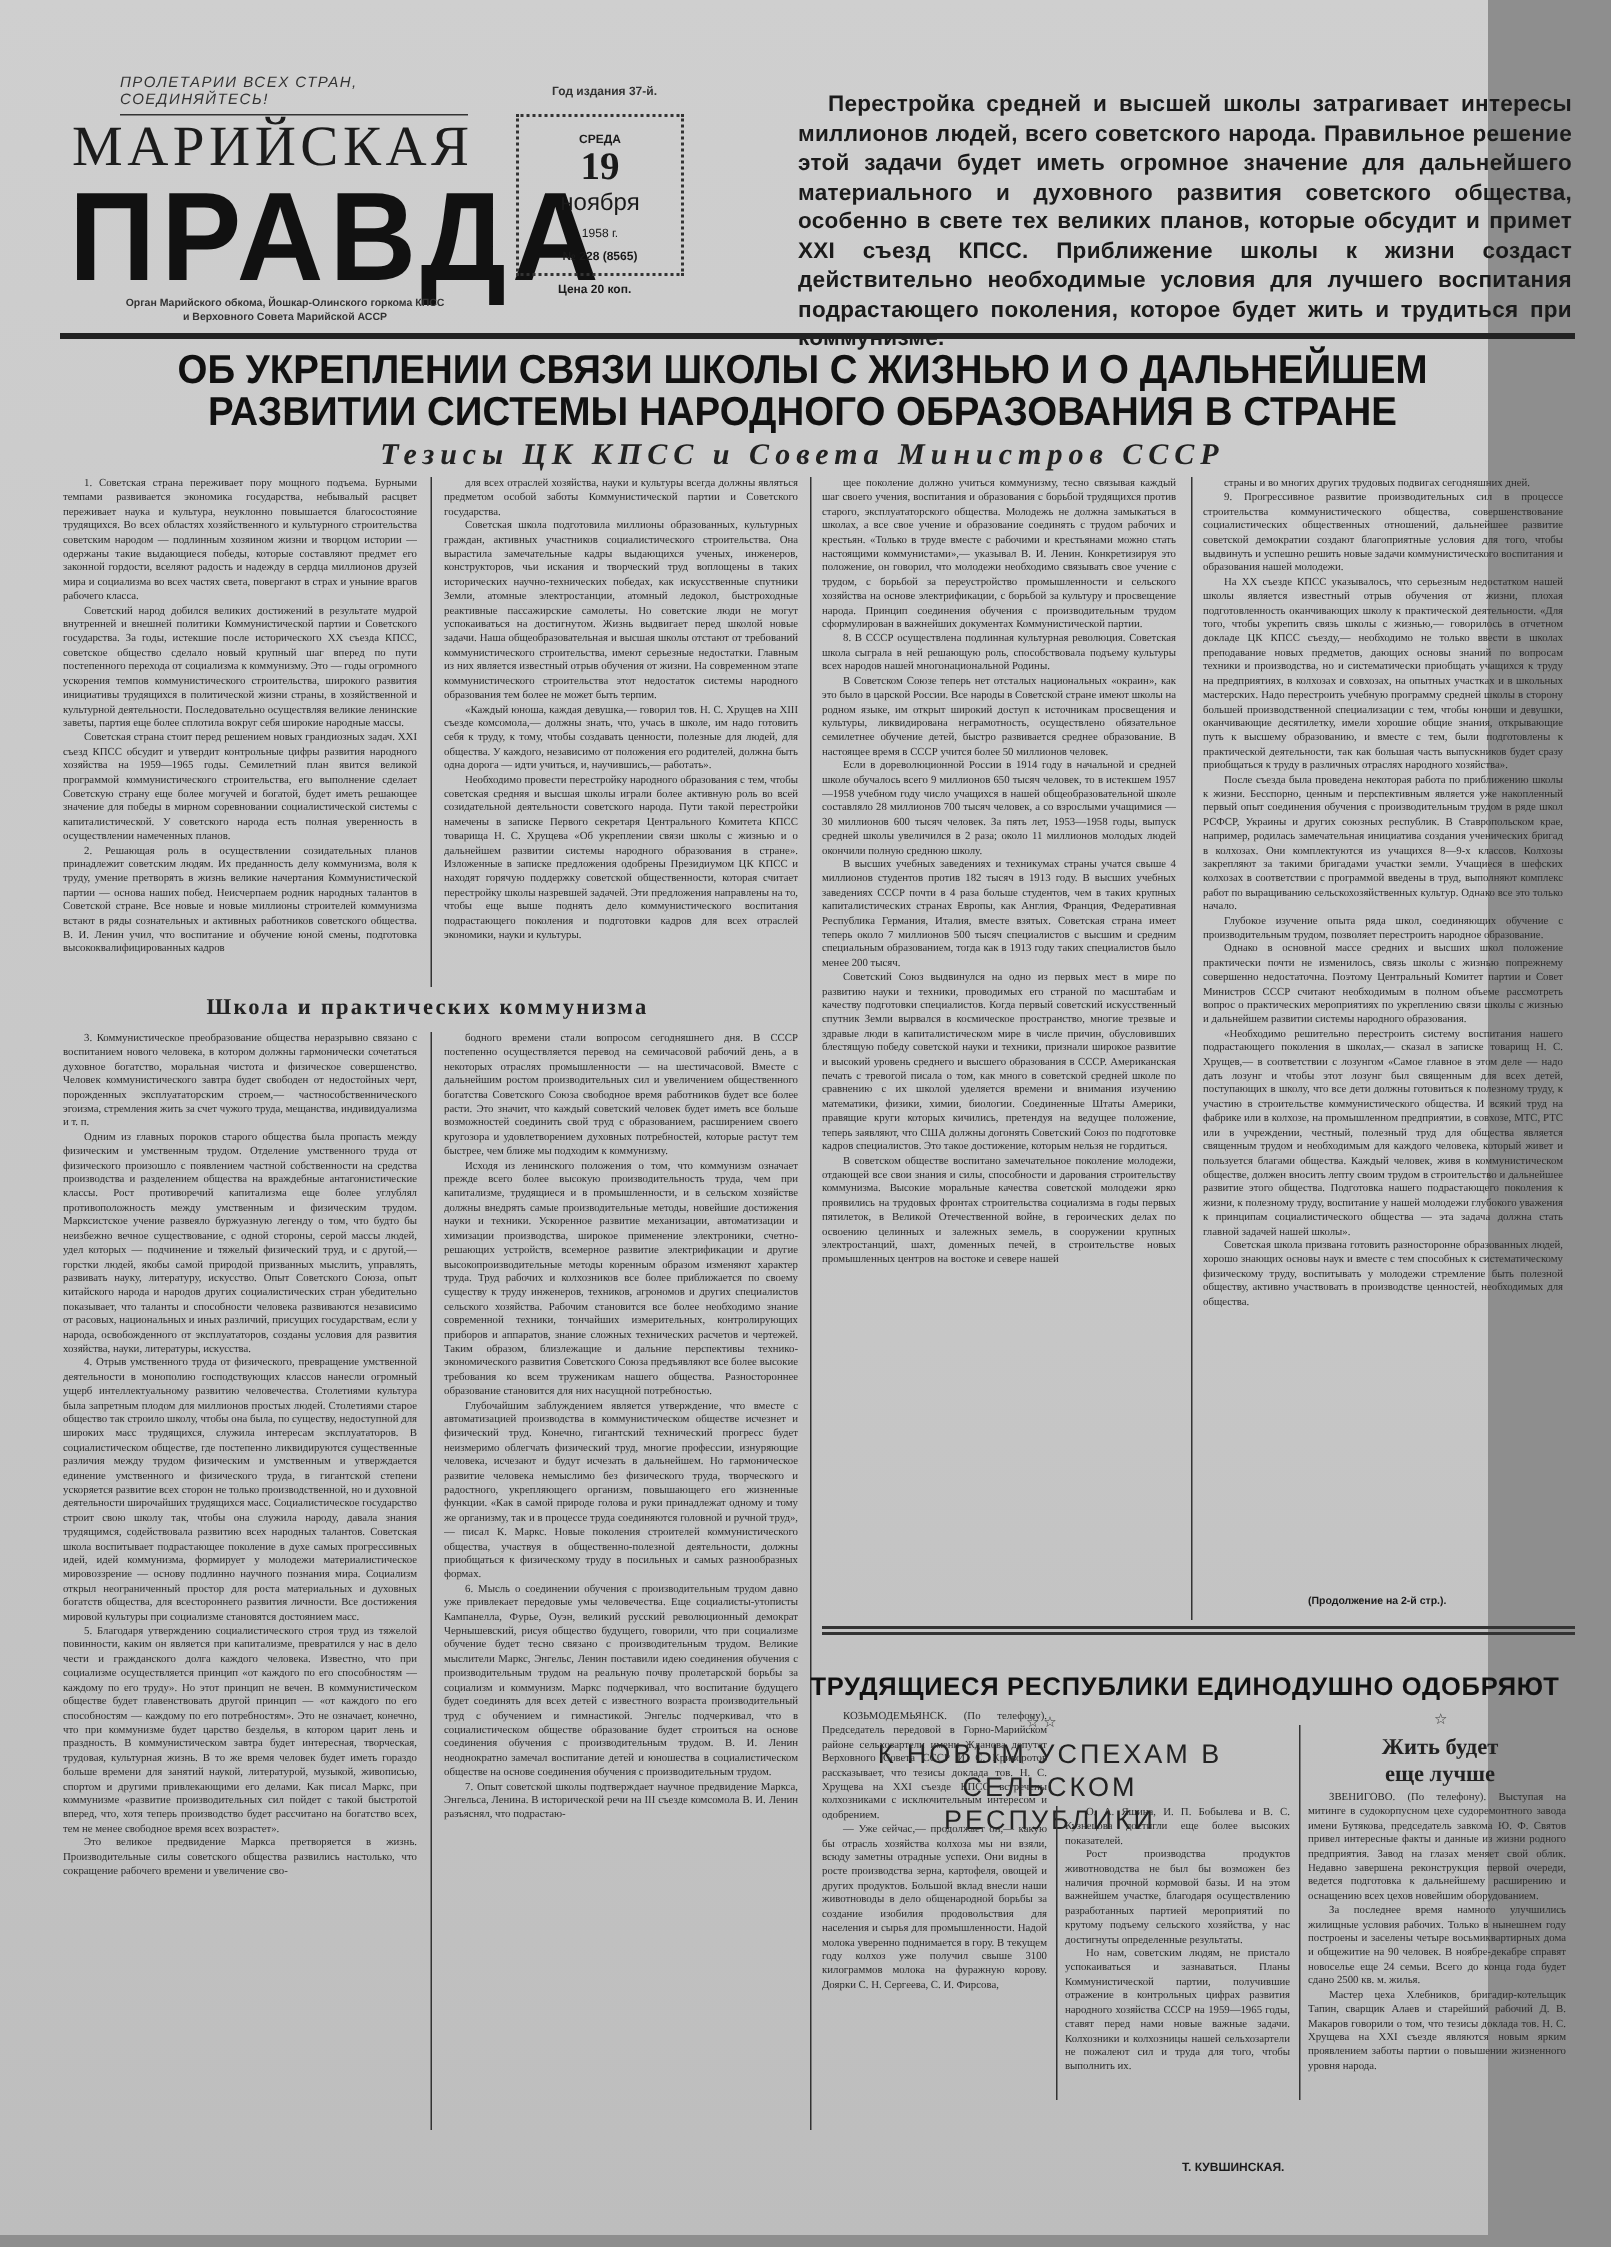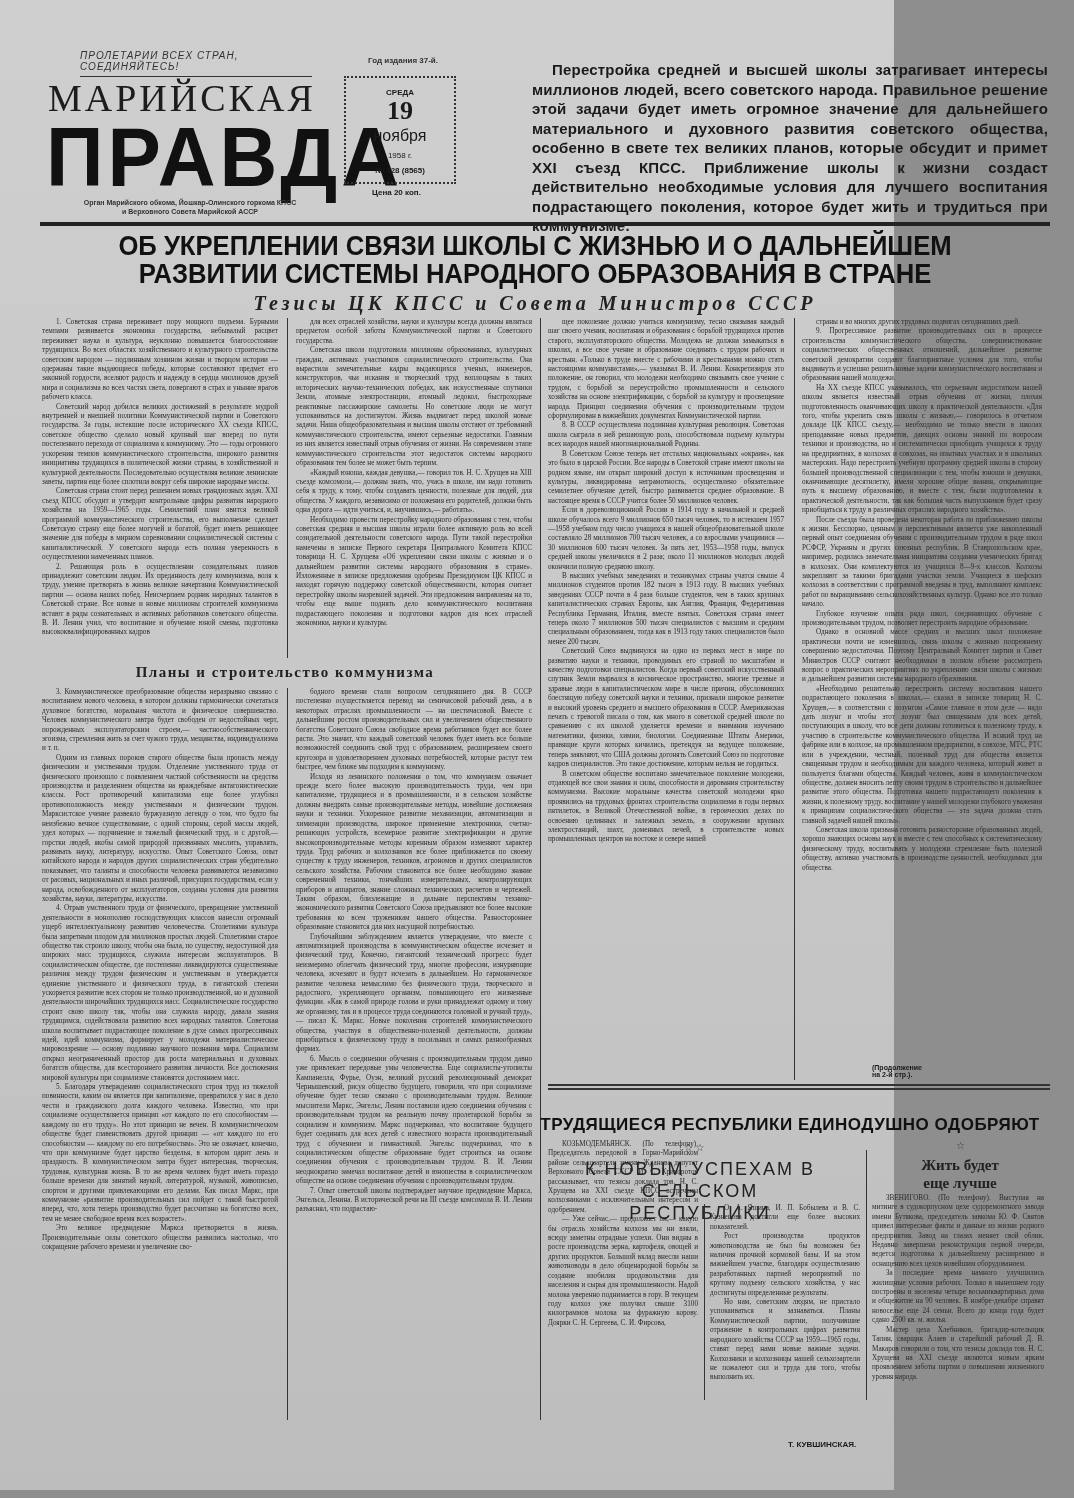--- a/index.html
+++ b/index.html
@@ -1,17 +1,17 @@
 <!DOCTYPE html>
 <html><head>
 <meta charset="utf-8">
 <style>
   html,body{margin:0;padding:0;}
   body{width:1074px;height:1498px;background:#8e8e8e;font-family:"Liberation Serif",serif;color:#1a1a1a;overflow:hidden;}
-  .page{position:absolute;left:0;top:0;width:894px;height:1490px;background:#c9c9c9;background-image:linear-gradient(180deg,#cfcfcf 0%,#c6c6c6 60%,#bdbdbd 100%);}
+  .page{position:absolute;left:0;top:0;width:964px;height:1490px;background:#c9c9c9;background-image:linear-gradient(180deg,#cfcfcf 0%,#c6c6c6 60%,#bdbdbd 100%);padding-left:28px;}
   .abs{position:absolute;}
   .slogan{left:80px;top:50px;font-family:"Liberation Sans",sans-serif;font-style:italic;font-size:10px;letter-spacing:1px;color:#333;border-bottom:1.5px solid #333;padding-bottom:4px;width:232px;}
   .year{left:368px;top:56px;font-family:"Liberation Sans",sans-serif;font-size:8px;font-weight:bold;color:#333;}
   .title1{left:48px;top:76px;font-family:"Liberation Serif",serif;font-size:38px;letter-spacing:3px;color:#1c1c1c;}
   .title2{left:46px;top:118px;font-family:"Liberation Sans",sans-serif;font-weight:bold;font-size:80px;line-height:80px;letter-spacing:4px;color:#111;transform:scaleY(1.05);}
   .organ{left:70px;top:198px;font-family:"Liberation Sans",sans-serif;font-size:7px;font-weight:bold;color:#333;text-align:center;width:240px;line-height:9px;}
   .datebox{left:344px;top:76px;width:108px;height:104px;border:2px dotted #333;text-align:center;font-family:"Liberation Sans",sans-serif;}
   .datebox .dow{font-size:8px;font-weight:bold;margin-top:10px;}
   .datebox .day{font-family:"Liberation Serif",serif;font-size:26px;font-weight:bold;line-height:28px;}
   .datebox .mon{font-size:16px;margin-top:2px;}
@@ -73,21 +73,21 @@
     <p>2. Решающая роль в осуществлении созидательных планов принадлежит советским людям. Их преданность делу коммунизма, воля к труду, умение претворять в жизнь великие начертания Коммунистической партии — основа наших побед. Неисчерпаем родник народных талантов в Советской стране. Все новые и новые миллионы строителей коммунизма встают в ряды сознательных и активных работников советского общества. В. И. Ленин учил, что воспитание и обучение юной смены, подготовка высококвалифицированных кадров</p>
   </div>
   <div class="vline" style="left:287px;top:318px;height:340px;"></div>
   <div class="col" style="left:296px;top:318px;width:236px;height:342px;">
     <p>для всех отраслей хозяйства, науки и культуры всегда должны являться предметом особой заботы Коммунистической партии и Советского государства.</p>
     <p>Советская школа подготовила миллионы образованных, культурных граждан, активных участников социалистического строительства. Она вырастила замечательные кадры выдающихся ученых, инженеров, конструкторов, чьи искания и творческий труд воплощены в таких исторических научно-технических победах, как искусственные спутники Земли, атомные электростанции, атомный ледокол, быстроходные реактивные пассажирские самолеты. Но советские люди не могут успокаиваться на достигнутом. Жизнь выдвигает перед школой новые задачи. Наша общеобразовательная и высшая школы отстают от требований коммунистического строительства, имеют серьезные недостатки. Главным из них является известный отрыв обучения от жизни. На современном этапе коммунистического строительства этот недостаток системы народного образования тем более не может быть терпим.</p>
     <p>«Каждый юноша, каждая девушка,— говорил тов. Н. С. Хрущев на XIII съезде комсомола,— должны знать, что, учась в школе, им надо готовить себя к труду, к тому, чтобы создавать ценности, полезные для людей, для общества. У каждого, независимо от положения его родителей, должна быть одна дорога — идти учиться, и, научившись,— работать».</p>
     <p>Необходимо провести перестройку народного образования с тем, чтобы советская средняя и высшая школы играли более активную роль во всей созидательной деятельности советского народа. Пути такой перестройки намечены в записке Первого секретаря Центрального Комитета КПСС товарища Н. С. Хрущева «Об укреплении связи школы с жизнью и о дальнейшем развитии системы народного образования в стране». Изложенные в записке предложения одобрены Президиумом ЦК КПСС и находят горячую поддержку советской общественности, которая считает перестройку школы назревшей задачей. Эти предложения направлены на то, чтобы еще выше поднять дело коммунистического воспитания подрастающего поколения и подготовки кадров для всех отраслей экономики, науки и культуры.</p>
   </div>
 
-  <div class="abs sect">Планы и строительство коммунизма</div>
+  <div class="abs sect">Школа и практических коммунизма</div>
 
   <div class="col" style="left:42px;top:688px;width:236px;height:734px;">
     <p>3. Коммунистическое преобразование общества неразрывно связано с воспитанием нового человека, в котором должны гармонически сочетаться духовное богатство, моральная чистота и физическое совершенство. Человек коммунистического завтра будет свободен от недостойных черт, порожденных эксплуататорским строем,— частнособственнического эгоизма, стремления жить за счет чужого труда, мещанства, индивидуализма и т. п.</p>
     <p>Одним из главных пороков старого общества была пропасть между физическим и умственным трудом. Отделение умственного труда от физического произошло с появлением частной собственности на средства производства и разделением общества на враждебные антагонистические классы. Рост противоречий капитализма еще более углублял противоположность между умственным и физическим трудом. Марксистское учение развеяло буржуазную легенду о том, что будто бы неизбежно вечное существование, с одной стороны, серой массы людей, удел которых — подчинение и тяжелый физический труд, и с другой,— горстки людей, якобы самой природой призванных мыслить, управлять, развивать науку, литературу, искусство. Опыт Советского Союза, опыт китайского народа и народов других социалистических стран убедительно показывает, что таланты и способности человека развиваются независимо от расовых, национальных и иных различий, присущих государствам, если у народа, освобожденного от эксплуататоров, созданы условия для развития хозяйства, науки, литературы, искусства.</p>
     <p>4. Отрыв умственного труда от физического, превращение умственной деятельности в монополию господствующих классов нанесли огромный ущерб интеллектуальному развитию человечества. Столетиями культура была запретным плодом для миллионов простых людей. Столетиями старое общество так строило школу, чтобы она была, по существу, недоступной для широких масс трудящихся, служила интересам эксплуататоров. В социалистическом обществе, где постепенно ликвидируются существенные различия между трудом физическим и умственным и утверждается единение умственного и физического труда, в гигантской степени ускоряется развитие всех сторон не только производственной, но и духовной деятельности широчайших трудящихся масс. Социалистическое государство строит свою школу так, чтобы она служила народу, давала знания трудящимся, содействовала развитию всех народных талантов. Советская школа воспитывает подрастающее поколение в духе самых прогрессивных идей, идей коммунизма, формирует у молодежи материалистическое мировоззрение — основу подлинно научного познания мира. Социализм открыл неограниченный простор для роста материальных и духовных богатств общества, для всестороннего развития личности. Все достижения мировой культуры при социализме становятся достоянием масс.</p>
     <p>5. Благодаря утверждению социалистического строя труд из тяжелой повинности, каким он является при капитализме, превратился у нас в дело чести и гражданского долга каждого человека. Известно, что при социализме осуществляется принцип «от каждого по его способностям — каждому по его труду». Но этот принцип не вечен. В коммунистическом обществе будет главенствовать другой принцип — «от каждого по его способностям — каждому по его потребностям». Это не означает, конечно, что при коммунизме будет царство безделья, в котором царит лень и праздность. В коммунистическом завтра будет интересная, творческая, трудовая, культурная жизнь. В то же время человек будет иметь гораздо больше времени для занятий наукой, литературой, музыкой, живописью, спортом и другими привлекающими его делами. Как писал Маркс, при коммунизме «развитие производительных сил пойдет с такой быстротой вперед, что, хотя теперь производство будет рассчитано на богатство всех, тем не менее свободное время всех возрастет».</p>
     <p>Это великое предвидение Маркса претворяется в жизнь. Производительные силы советского общества развились настолько, что сокращение рабочего времени и увеличение сво-</p>
   </div>
   <div class="vline" style="left:287px;top:688px;height:732px;"></div>
   <div class="col" style="left:296px;top:688px;width:236px;height:734px;">

